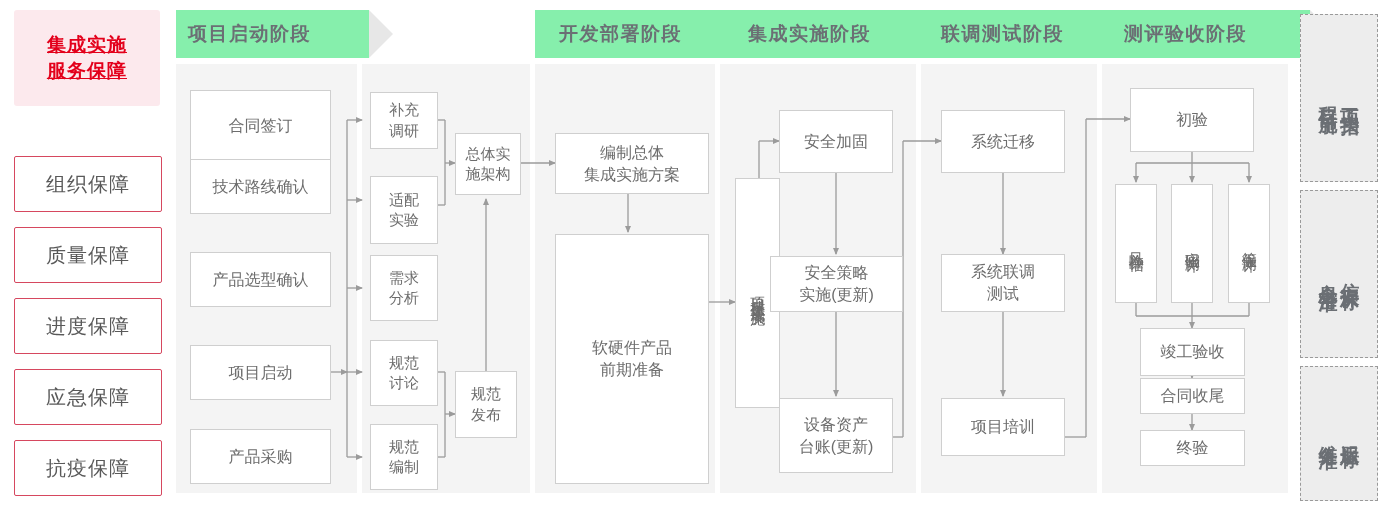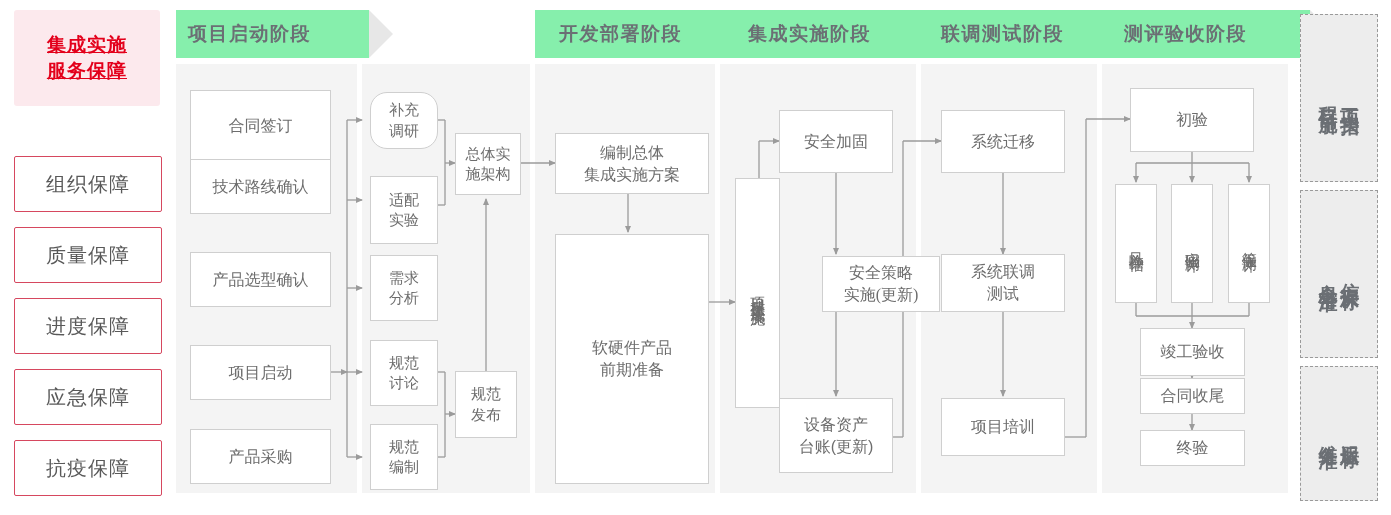--- a/index.html
+++ b/index.html
@@ -165,21 +165,21 @@
     <path class="w" d="M1192,363 L1192,378" marker-end="url(#ah)"></path>
     <path class="w" d="M1192,413 L1192,430" marker-end="url(#ah)"></path>
   </svg>
 
   <div class="node" style="left:190px;top:90px;width:141px;height:71px">合同签订</div>
   <div class="node" style="left:190px;top:159px;width:141px;height:55px">技术路线确认</div>
   <div class="node" style="left:190px;top:252px;width:141px;height:55px">产品选型确认</div>
   <div class="node" style="left:190px;top:345px;width:141px;height:55px">项目启动</div>
   <div class="node" style="left:190px;top:429px;width:141px;height:55px">产品采购</div>
 
-  <div class="node sm" style="left: 370px; top: 92px; width: 68px; height: 57px; white-space: pre-line; border-radius: 17px;">补充
+  <div class="node sm" style="left: 370px; top: 92px; width: 68px; height: 57px; white-space: pre-line;">补充
 调研</div>
   <div class="node sm" style="left: 370px; top: 176px; width: 68px; height: 68px; white-space: pre-line;">适配
 实验</div>
   <div class="node sm" style="left: 370px; top: 255px; width: 68px; height: 66px; white-space: pre-line;">需求
 分析</div>
   <div class="node sm" style="left: 370px; top: 340px; width: 68px; height: 66px; white-space: pre-line;">规范
 讨论</div>
   <div class="node sm" style="left: 370px; top: 424px; width: 68px; height: 66px; white-space: pre-line;">规范
 编制</div>
   <div class="node sm" style="left: 455px; top: 133px; width: 66px; height: 62px; white-space: pre-line;">总体实
@@ -187,21 +187,21 @@
   <div class="node sm" style="left: 455px; top: 371px; width: 62px; height: 67px; white-space: pre-line;">规范
 发布</div>
 
   <div class="node" style="left: 555px; top: 133px; width: 154px; height: 61px; white-space: pre-line;">编制总体
 集成实施方案</div>
   <div class="node" style="left: 555px; top: 234px; width: 154px; height: 250px; white-space: pre-line;">软硬件产品
 前期准备</div>
 
   <div class="node vert" style="left:735px;top:178px;width:45px;height:230px">项目整体集成实施</div>
   <div class="node" style="left:779px;top:110px;width:114px;height:63px">安全加固</div>
-  <div class="node" style="left: 822px; top: 256px; width: 118px; height: 56px; white-space: pre-line; font-family: Liberation Serif, serif;">安全策略
+  <div class="node" style="left: 770px; top: 256px; width: 133px; height: 56px; white-space: pre-line;">安全策略
 实施(更新)</div>
   <div class="node" style="left: 779px; top: 398px; width: 114px; height: 75px; white-space: pre-line;">设备资产
 台账(更新)</div>
 
   <div class="node" style="left:941px;top:110px;width:124px;height:63px">系统迁移</div>
   <div class="node" style="left: 941px; top: 254px; width: 124px; height: 58px; white-space: pre-line;">系统联调
 测试</div>
   <div class="node" style="left:941px;top:398px;width:124px;height:58px">项目培训</div>
 
   <div class="node" style="left:1130px;top:88px;width:124px;height:64px">初验</div>

